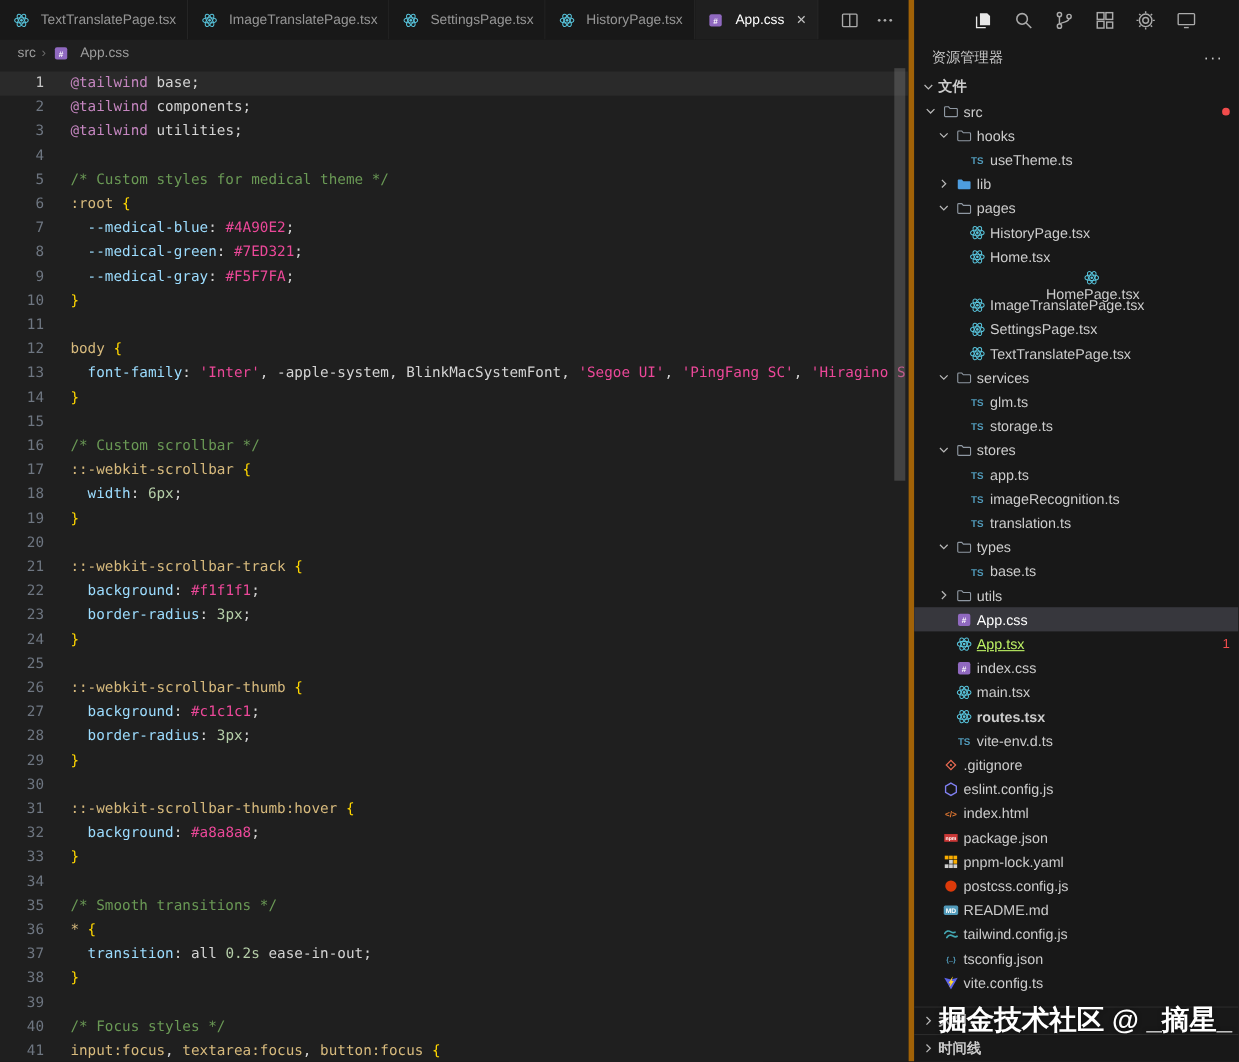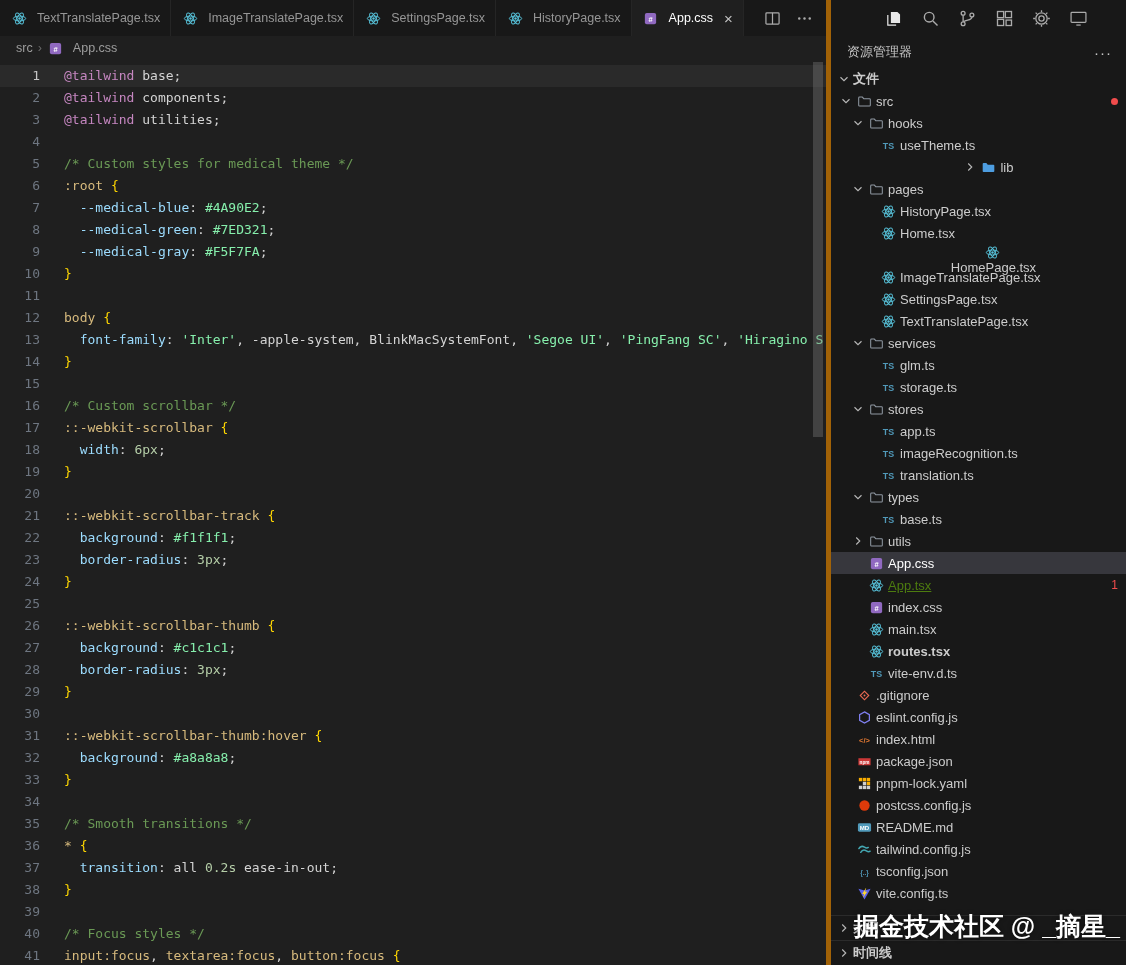--- a/index.html
+++ b/index.html
@@ -21,38 +21,38 @@
   .crumb{cursor:pointer}
   .crumb-sep{color:#6a6a6a}
   .editor{position:relative;flex:1;overflow:hidden;font-family:"DejaVu Sans Mono","Liberation Mono",monospace;
           font-size:13px;padding-top:5px}
   .line{display:flex;height:22px;line-height:22px;white-space:pre}
   .line.current{background:rgba(255,255,255,0.05)}
   .ln{width:40px;flex-shrink:0;text-align:right;color:#6e7681;user-select:none}
   .line.current .ln{color:#c6c6c6}
   .lc{margin-left:24px;white-space:pre}
   .tk-kw{color:#c586c0}.tk-pl{color:#d4d4d4}.tk-cm{color:#6a9955}.tk-sel{color:#d7ba7d}
-  .tk-pr{color:#9cdcfe}.tk-st{color:#86efac}.tk-nu{color:#b5cea8}.tk-br{color:#ffd700}
+  .tk-pr{color:#9cdcfe}.tk-st{color:#ec4899}.tk-nu{color:#b5cea8}.tk-br{color:#ffd700}
   .vscroll{position:absolute;top:2px;right:3px;width:10px;height:375px;background:rgba(121,121,121,0.4)}
   .sidebar{width:295px;flex-shrink:0;background:#181818;border-left:5px solid #a16207;
            display:flex;flex-direction:column;position:relative}
   .activity{height:36px;display:flex;align-items:center;gap:13px;padding-left:50px;flex-shrink:0}
   .explorer-header{height:32px;display:flex;align-items:center;justify-content:space-between;
                    padding:0 14px 0 16px;color:#c5c5c5;font-size:13px;flex-shrink:0}
   .more{cursor:pointer;font-size:15px;letter-spacing:1px;color:#c5c5c5}
   .section-header{height:22px;display:flex;align-items:center;font-size:13px;font-weight:700;
                   color:#cccccc;cursor:pointer;flex-shrink:0;padding-left:4px}
   .bottom{flex-shrink:0}
   .bottom .section-header{height:24px;border-top:1px solid #2b2b2b}
   .chev{width:18px;display:flex;align-items:center;justify-content:center;flex-shrink:0}
   .chev svg{width:14px;height:14px}
   .tree{flex:1;overflow:hidden}
   .trow{height:22px;display:flex;align-items:center;font-size:13px;color:#cccccc;cursor:pointer;position:relative}
   .trow.selected{background:#37373d;color:#ffffff}
-  .trow.error .tlabel{color:#4d7c0f;text-decoration:underline}
+  .trow.error .tlabel{color:#bef264;text-decoration:underline}
   .tlabel{white-space:nowrap}
   .fi{width:18px;height:16px;display:inline-flex;align-items:center;justify-content:center;flex-shrink:0;margin-right:3px}
   .fi svg{width:15px;height:15px}
   .badge{position:absolute;right:8px;color:#f14c4c;font-size:12px}
   .reddot{position:absolute;right:8px;width:7px;height:7px;border-radius:50%;background:#f14c4c}
   .watermark{position:absolute;right:6px;bottom:22px;font-size:25px;font-weight:700;color:#ffffff;
              white-space:nowrap;z-index:5;text-shadow:0 0 4px rgba(0,0,0,.5)}
 </style>
 </head>
 <body>
@@ -297,21 +297,21 @@
         </div>
         <div class="trow" style="padding-left: 30px;">
           <span class="chev"></span>
           <span class="fi">
             <svg viewBox="0 0 16 16">
               <text x="8" y="12" text-anchor="middle" font-size="9.5" font-weight="bold" fill="#519aba" font-family="sans-serif">TS</text>
             </svg>
           </span>
           <span class="tlabel">useTheme.ts</span>
         </div>
-        <div class="trow" style="padding-left: 18px; justify-content: center;">
+        <div class="trow" style="padding-left: 18px;">
           <span class="chev">
             <svg viewBox="0 0 16 16">
               <path d="M6 4 l4 4 -4 4" stroke="#b8b8b8" stroke-width="1.3" fill="none"></path>
             </svg>
           </span>
           <span class="fi">
             <svg viewBox="0 0 16 16">
               <path d="M1.8 4.2c0-.5.4-.9.9-.9h3l1.5 1.7h6.1c.5 0 .9.4.9.9v6c0 .5-.4.9-.9.9H2.7c-.5 0-.9-.4-.9-.9z" fill="#4d9de0"></path>
             </svg>
           </span>

